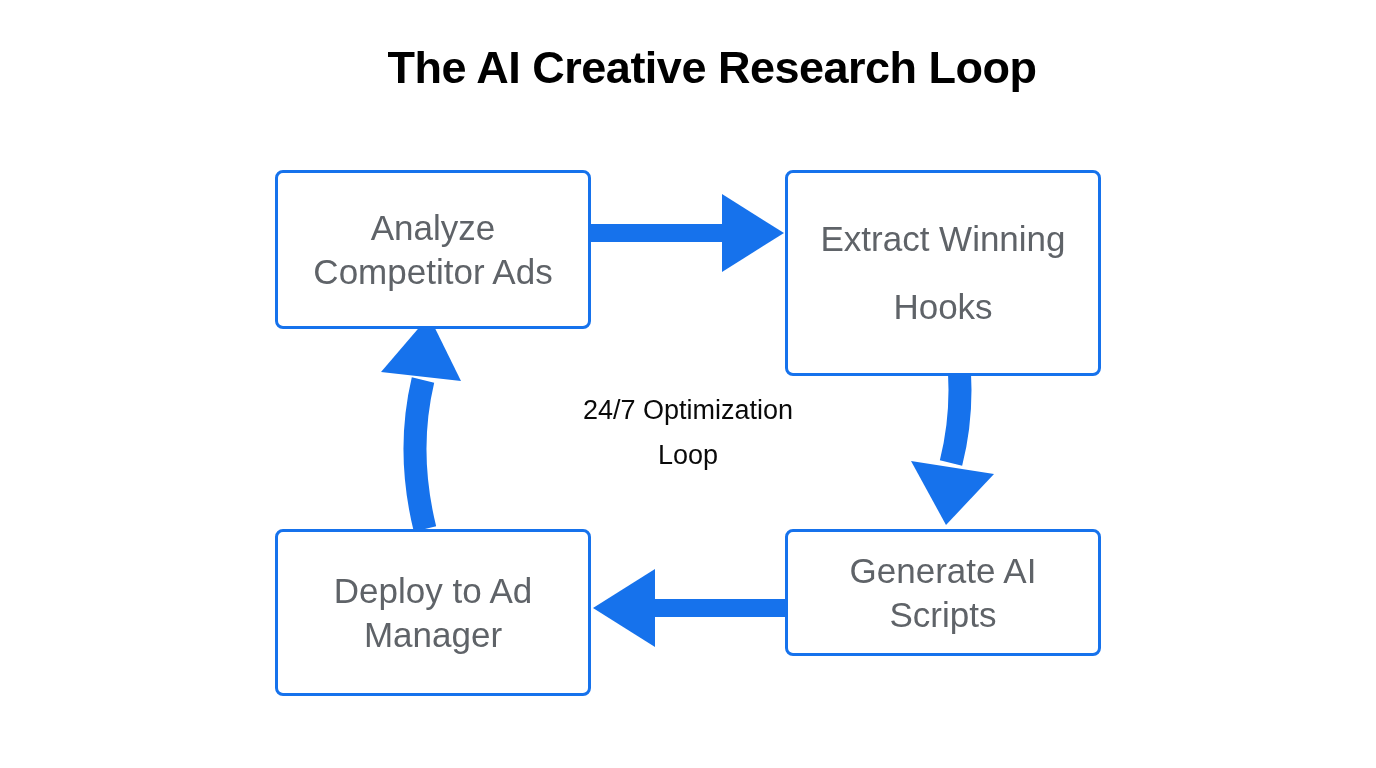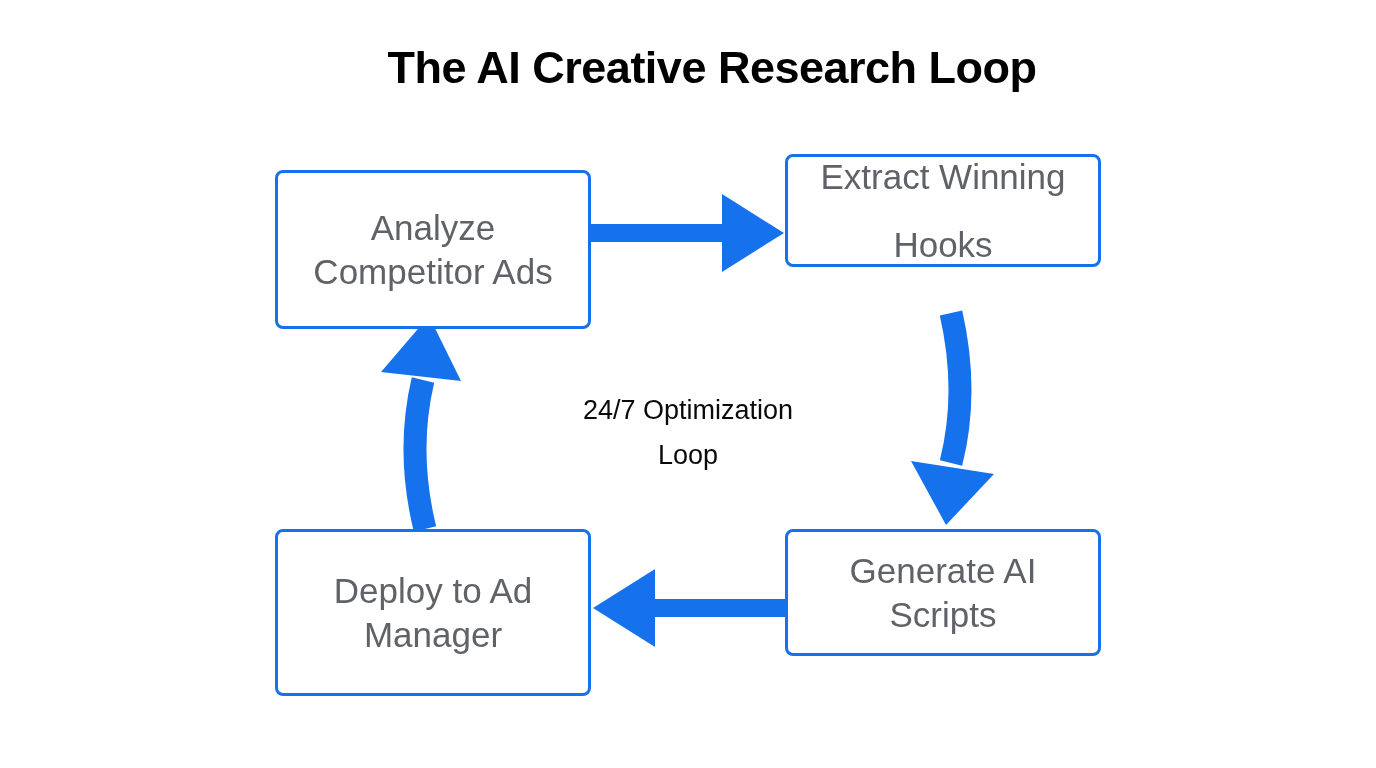--- a/index.html
+++ b/index.html
@@ -54,21 +54,21 @@
     flex-direction: column;
     align-items: center;
     justify-content: center;
     text-align: center;
     color: var(--node-text, #5F6368);
     font-size: 35px;
     line-height: 44px;
   }
   .node span { display: block; }
   .node-analyze  { left: 275px; top: 170px; width: 316px; height: 159px; }
-  .node-extract  { left: 785px; top: 154px; width: 316px; height: 113px; gap: 24px; }
+  .node-extract  { left: 785px; top: 170px; width: 316px; height: 206px; gap: 24px; }
   .node-deploy   { left: 275px; top: 529px; width: 316px; height: 167px; }
   .node-generate { left: 785px; top: 529px; width: 316px; height: 127px; }
   .center-label {
     position: absolute;
     left: 438px;
     top: 388px;
     width: 500px;
     text-align: center;
     color: var(--center-text, #0A0A0A);
     font-size: 27px;

